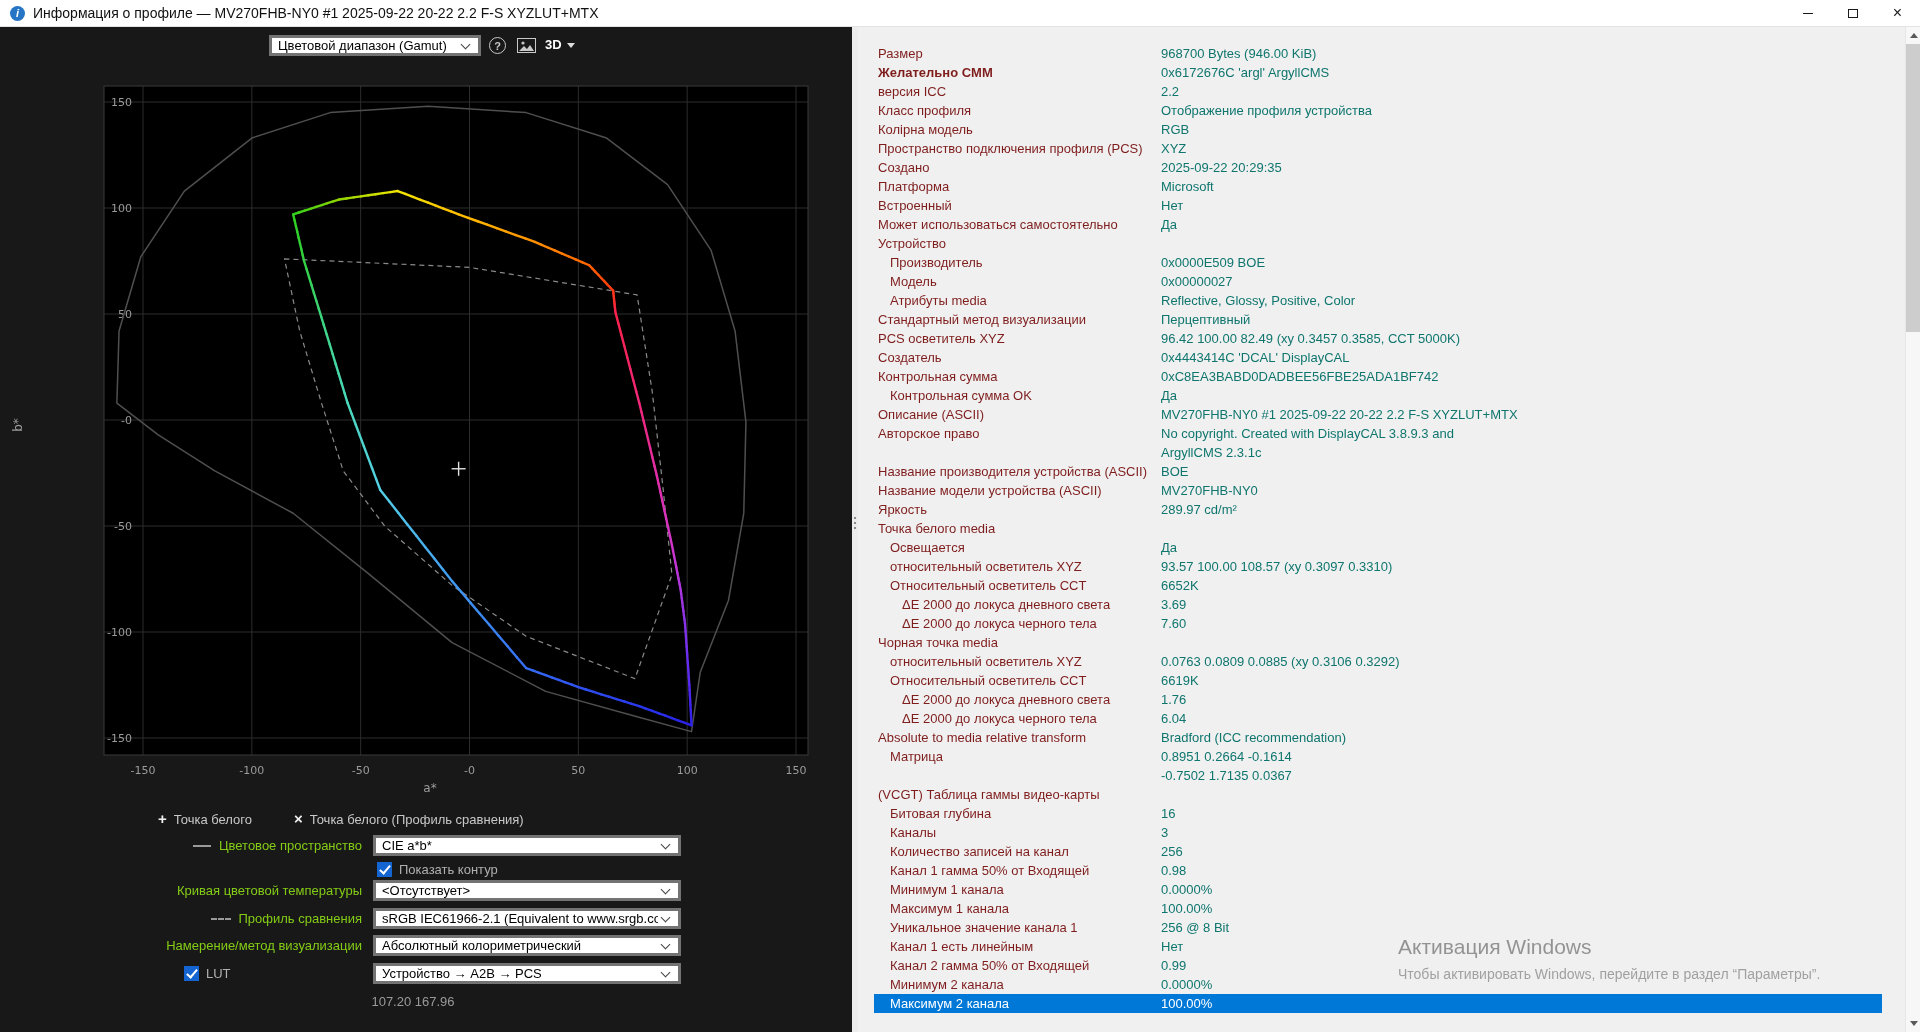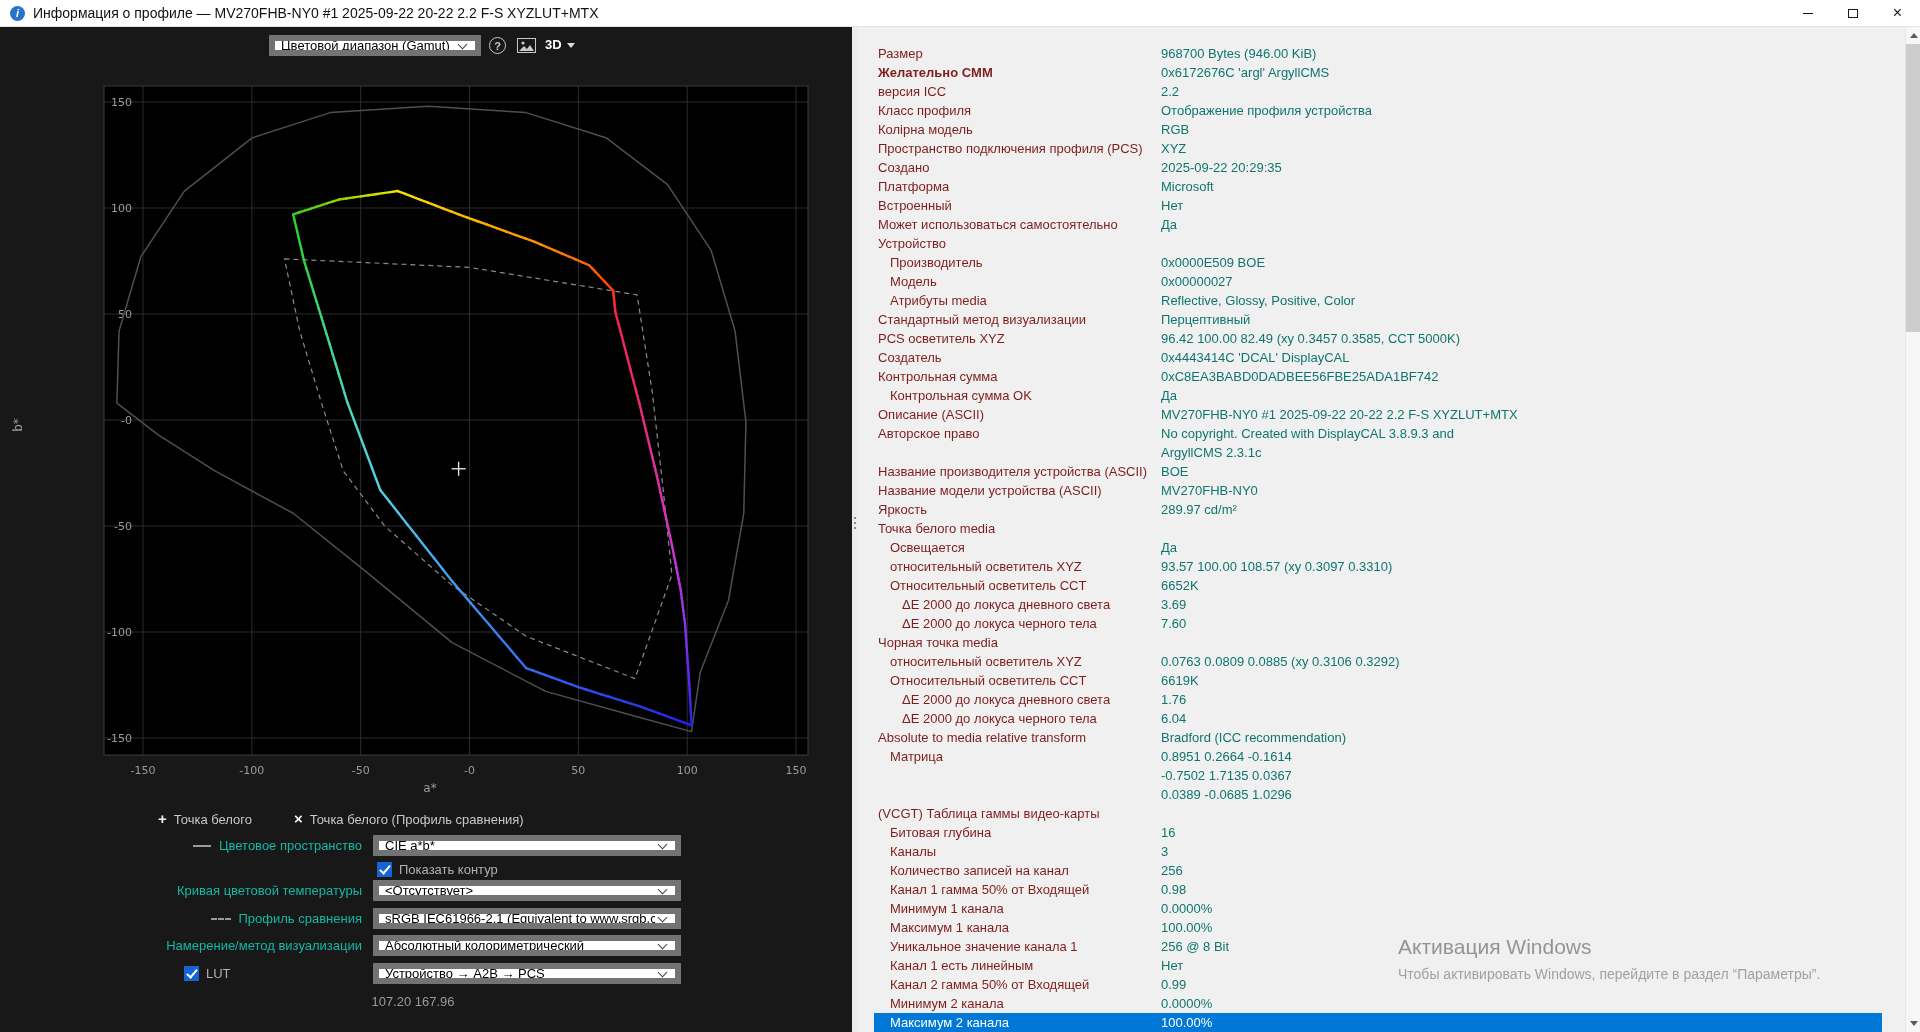--- a/index.html
+++ b/index.html
@@ -17,21 +17,21 @@
   .title-text { font-size:14px; color:#111; white-space:nowrap; }
   .win-controls { margin-left:auto; display:flex; height:100%; }
   .win-btn { width:45px; height:100%; display:flex; align-items:center; justify-content:center; }
   .glyph-min { width:10px; height:0; border-bottom:1px solid #1a1a1a; }
   .glyph-max { width:10px; height:9px; border:1px solid #1a1a1a; }
   .glyph-close { font-size:16px; color:#1a1a1a; line-height:16px; }
 
   
   .left-panel { position:absolute; left:0; top:27px; width:852px; height:1005px;
                 background:#181818; }
-  .dropdown { background:#fff; border:6px solid #737373; height:21px;
+  .dropdown { background:#fff; border:3px solid #737373; height:21px;
               display:flex; align-items:center; padding-left:6px;
               font-size:13px; color:#000; overflow:hidden; }
   .dd-text { flex:1; white-space:nowrap; overflow:hidden; }
   .dd-arrow { width:7px; height:7px; border-right:1.6px solid #444; border-bottom:1.6px solid #444;
               transform:rotate(45deg); margin:-3px 9px 0 4px; flex:0 0 auto; }
   .toolbar-combo { position:absolute; left:269px; top:8px; width:212px; }
   .help-icon { position:absolute; left:489px; top:10px; width:17px; height:17px;
                border:1px solid #c9c9c9; border-radius:50%; color:#c9c9c9;
                font-size:11px; font-weight:bold; display:flex; align-items:center; justify-content:center; }
   .img-icon { position:absolute; left:517px; top:11px; }
@@ -42,21 +42,21 @@
 
   svg.gamut { position:absolute; left:0; top:0; }
   svg.gamut text { font-family:"DejaVu Sans", sans-serif; }
 
   .legend { position:absolute; left:158px; top:783px; display:flex; gap:42px;
             font-size:13px; color:#c8c8c8; align-items:flex-end; }
   .legend-marker { color:#f2f2f2; font-size:15px; font-weight:bold; margin-right:7px; }
 
   .ctl-label-box { position:absolute; left:110px; width:252px; height:21px;
                    display:flex; align-items:center; justify-content:flex-end; gap:8px;
-                   color:#14b8a6; font-size:13px; white-space:nowrap; }
+                   color:#84cc16; font-size:13px; white-space:nowrap; }
   .ctl-dd { position:absolute; left:373px; width:308px; }
   .line-solid { width:18px; border-top:2px solid #9a9a9a; flex:0 0 auto; }
   .line-dashed { width:20px; border-top:2px dashed #9a9a9a; flex:0 0 auto; }
   .checkbox { position:relative; width:15px; height:15px; background:#1464d2; display:inline-block; }
   .checkbox::after { content:""; position:absolute; left:5px; top:1px; width:4px; height:9px;
                      border:solid #fff; border-width:0 2px 2px 0; transform:rotate(40deg); }
   .cb-label { color:#b0b0b0; font-size:13px; }
   .status-coords { position:absolute; left:313px; top:967px; width:200px; text-align:center;
                    color:#9a9a9a; font-size:13px; }
 
@@ -455,21 +455,20 @@
       <div class="prop-row"><span class="prop-name" style="padding-left: 28px;">ΔE 2000 до локуса дневного света</span><span class="prop-value">3.69</span></div>
       <div class="prop-row"><span class="prop-name" style="padding-left: 28px;">ΔE 2000 до локуса черного тела</span><span class="prop-value">7.60</span></div>
       <div class="prop-row"><span class="prop-name" style="padding-left: 4px;">Чорная точка media</span><span class="prop-value"></span></div>
       <div class="prop-row"><span class="prop-name" style="padding-left: 16px;">относительный осветитель XYZ</span><span class="prop-value">0.0763 0.0809 0.0885 (xy 0.3106 0.3292)</span></div>
       <div class="prop-row"><span class="prop-name" style="padding-left: 16px;">Относительный осветитель CCT</span><span class="prop-value">6619K</span></div>
       <div class="prop-row"><span class="prop-name" style="padding-left: 28px;">ΔE 2000 до локуса дневного света</span><span class="prop-value">1.76</span></div>
       <div class="prop-row"><span class="prop-name" style="padding-left: 28px;">ΔE 2000 до локуса черного тела</span><span class="prop-value">6.04</span></div>
       <div class="prop-row"><span class="prop-name" style="padding-left: 4px;">Absolute to media relative transform</span><span class="prop-value">Bradford (ICC recommendation)</span></div>
       <div class="prop-row"><span class="prop-name" style="padding-left: 16px;">Матрица</span><span class="prop-value">0.8951 0.2664 -0.1614</span></div>
       <div class="prop-row"><span class="prop-name" style="padding-left: 16px;"></span><span class="prop-value">-0.7502 1.7135 0.0367</span></div>
-      <div class="prop-row"><span class="prop-name" style="padding-left: 16px;"></span><span class="prop-value">0.0389 -0.0685 1.0296</span></div>
       <div class="prop-row"><span class="prop-name" style="padding-left: 4px;">(VCGT) Таблица гаммы видео-карты</span><span class="prop-value"></span></div>
       <div class="prop-row"><span class="prop-name" style="padding-left: 16px;">Битовая глубина</span><span class="prop-value">16</span></div>
       <div class="prop-row"><span class="prop-name" style="padding-left: 16px;">Каналы</span><span class="prop-value">3</span></div>
       <div class="prop-row"><span class="prop-name" style="padding-left: 16px;">Количество записей на канал</span><span class="prop-value">256</span></div>
       <div class="prop-row"><span class="prop-name" style="padding-left: 16px;">Канал 1 гамма 50% от Входящей</span><span class="prop-value">0.98</span></div>
       <div class="prop-row"><span class="prop-name" style="padding-left: 16px;">Минимум 1 канала</span><span class="prop-value">0.0000%</span></div>
       <div class="prop-row"><span class="prop-name" style="padding-left: 16px;">Максимум 1 канала</span><span class="prop-value">100.00%</span></div>
       <div class="prop-row"><span class="prop-name" style="padding-left: 16px;">Уникальное значение канала 1</span><span class="prop-value">256 @ 8 Bit</span></div>
       <div class="prop-row"><span class="prop-name" style="padding-left: 16px;">Канал 1 есть линейным</span><span class="prop-value">Нет</span></div>
       <div class="prop-row"><span class="prop-name" style="padding-left: 16px;">Канал 2 гамма 50% от Входящей</span><span class="prop-value">0.99</span></div>

